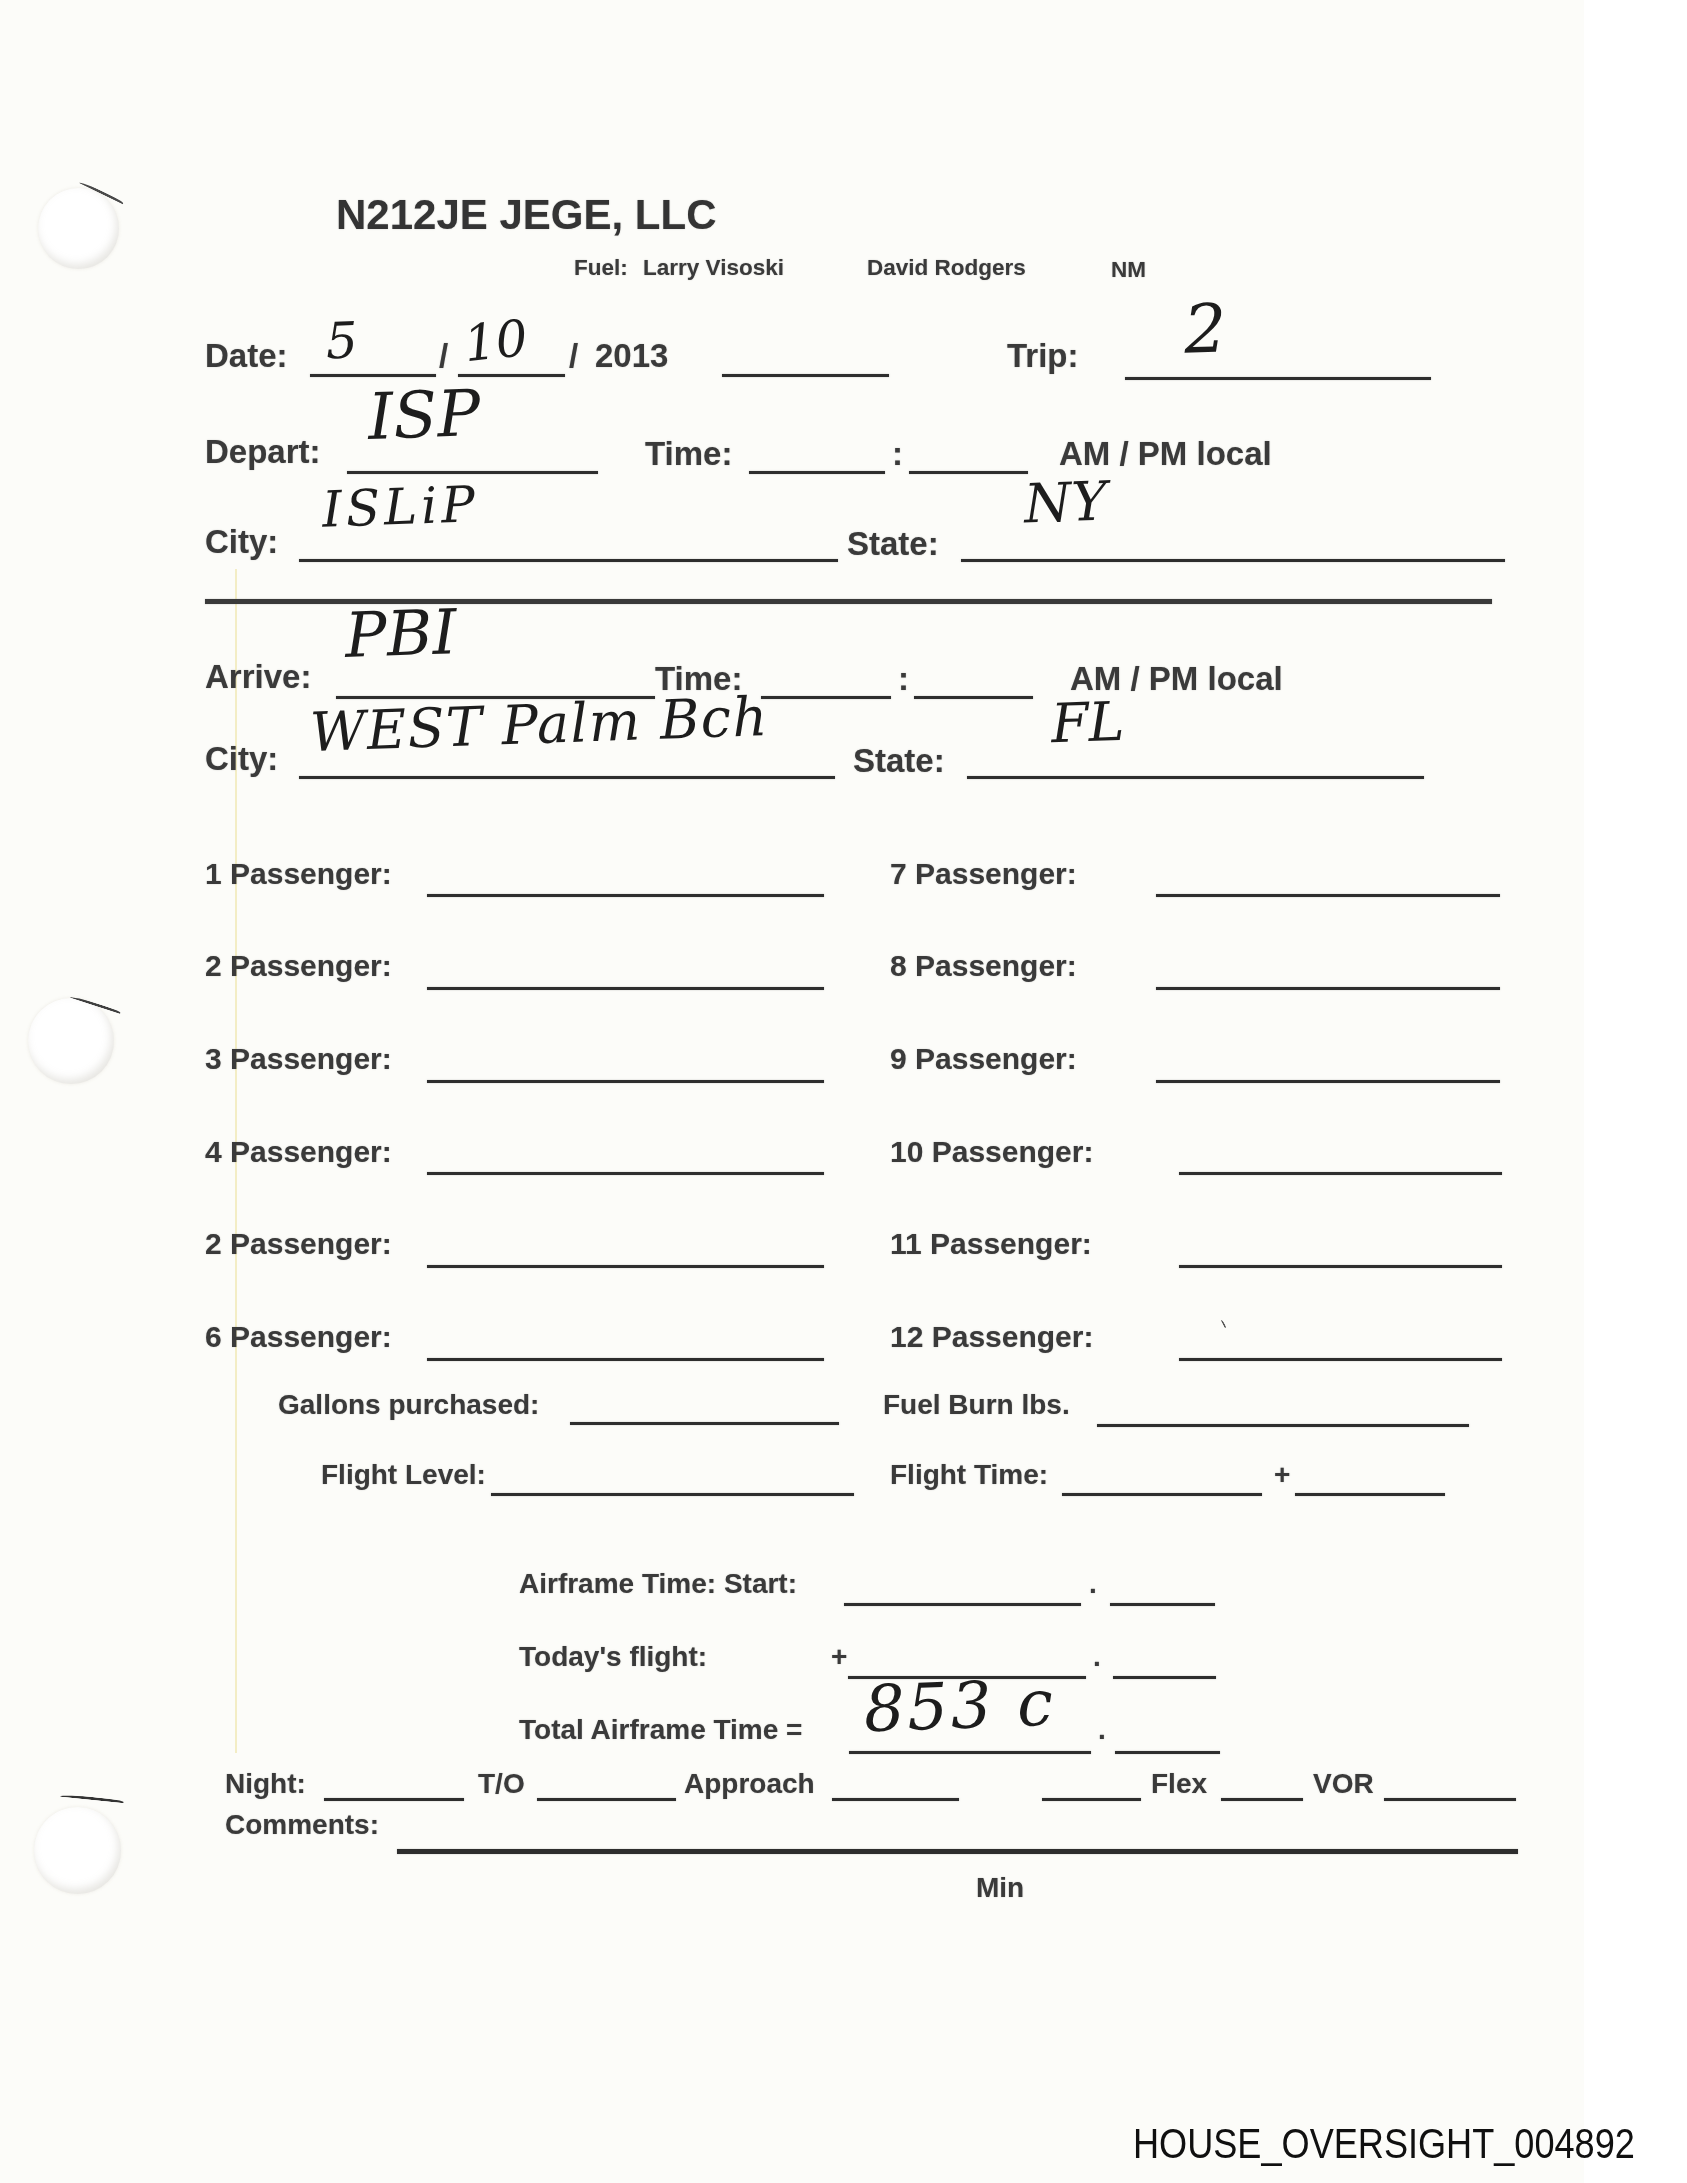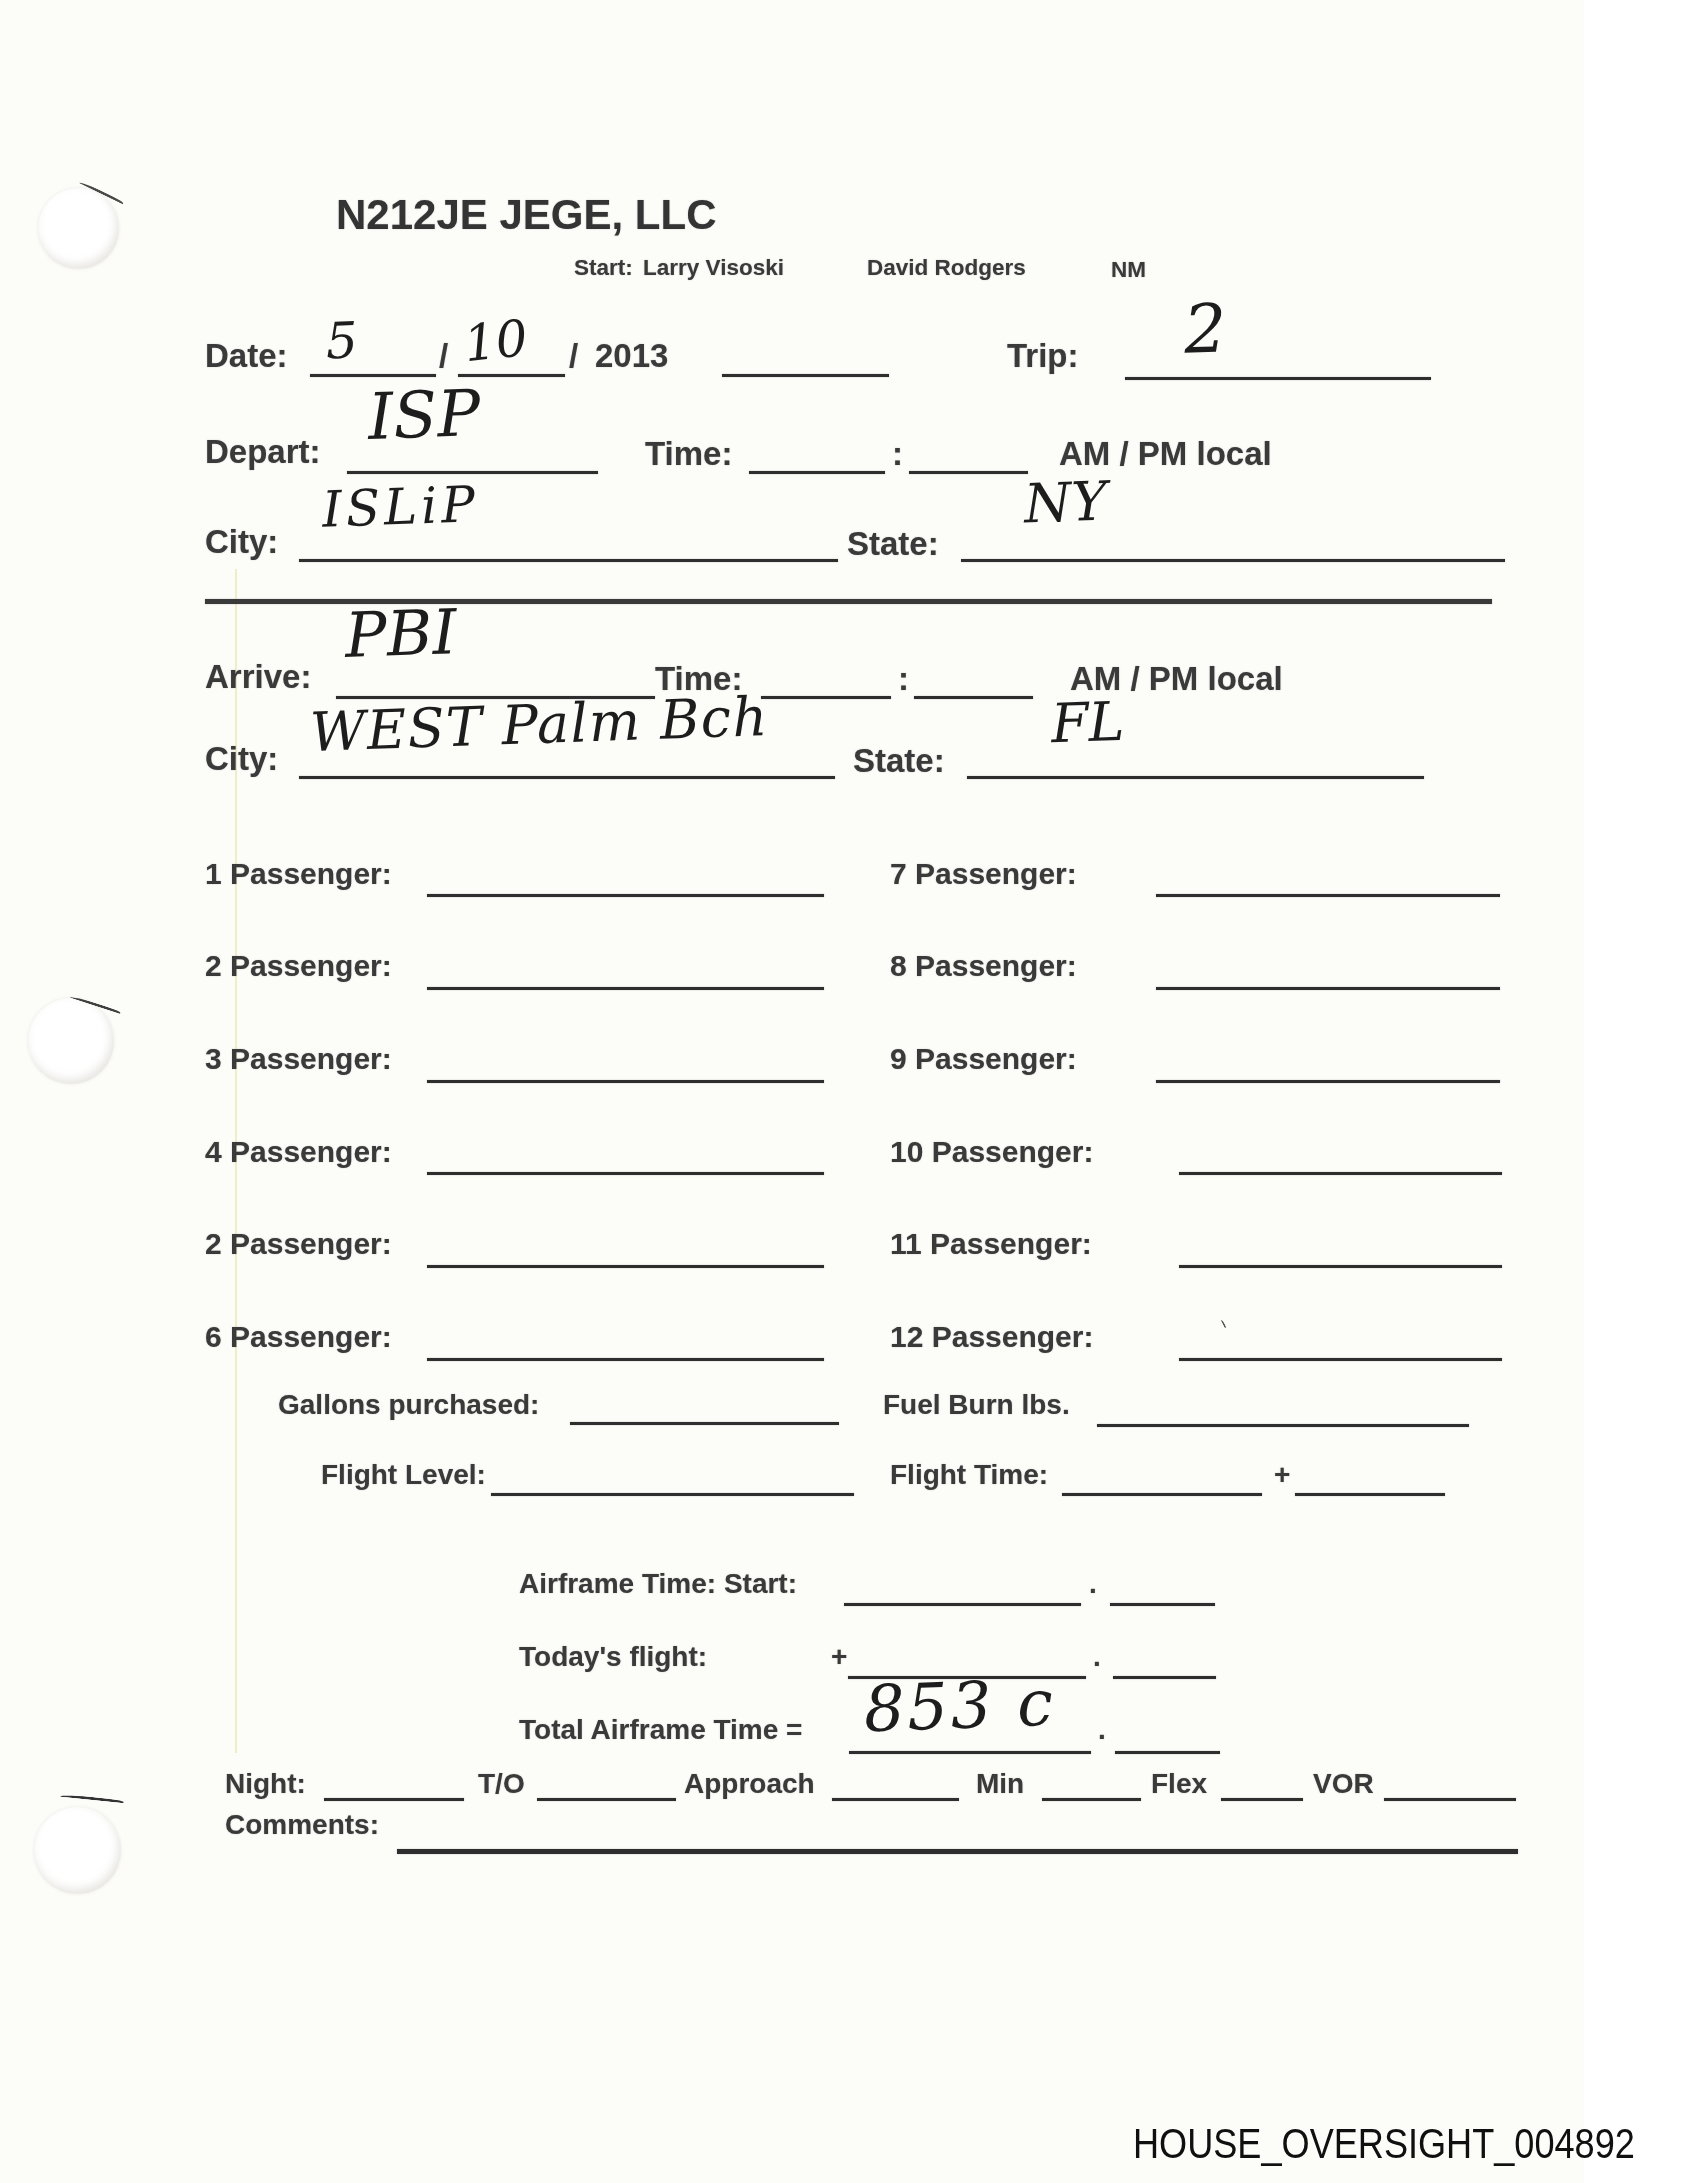--- a/index.html
+++ b/index.html
@@ -72,21 +72,21 @@
   <div class="hole" style="left:38px;top:188px;width:81px;height:81px;"></div>
   <div class="hole" style="left:28px;top:998px;width:86px;height:86px;"></div>
   <div class="hole" style="left:34px;top:1807px;width:87px;height:87px;"></div>
   <div class="mark" style="left:77px;top:191px;width:49px;transform:rotate(26deg);"></div>
   <div class="mark" style="left:69px;top:1003px;width:53px;transform:rotate(18deg);border-color:#3f3f3f;"></div>
   <div class="mark" style="left:60px;top:1797px;width:64px;transform:rotate(6deg);border-color:#333;"></div>
   <div class="mark" style="left:1219px;top:1323px;width:9.3px;border-top-width:2.6px;transform:rotate(62deg);border-color:#555;"></div>
   <div class="yline" style="left:235px;top:569px;height:1184px;"></div>
 
   <span class="lb f64" style="left:336px;top:191px;">N212JE JEGE, LLC</span>
-  <span class="lb f34" style="left:574px;top:255px;">Start:</span>
+  <span class="lb f34" style="left:574px;top:255px;">Fuel:</span>
   <span class="lb f34" style="left:643px;top:255px;">Larry Visoski</span>
   <span class="lb f34" style="left:867px;top:255px;">David Rodgers</span>
   <span class="lb f34" style="left:1111px;top:257px;">NM</span>
 
   <span class="lb f50" style="left:205px;top:337px;">Date:</span>
   <i class="bl" style="left:310px;top:374px;width:126px;"></i>
   <span class="lb f50" style="left:439px;top:337px;">/</span>
   <i class="bl" style="left:458px;top:374px;width:107px;"></i>
   <span class="lb f50" style="left:569px;top:337px;">/</span>
   <span class="lb f50" style="left:595px;top:337px;">2013</span>
@@ -189,21 +189,21 @@
   <span class="hand" style="left:864px;top:1669px;font-size:64px;letter-spacing:2.6px;">853 c</span>
   <span class="lb f42" style="left:1098px;top:1714px;">.</span>
   <i class="bl" style="left:1115px;top:1751px;width:105px;"></i>
 
   <span class="lb f42" style="left:225px;top:1768px;">Night:</span>
   <i class="bl" style="left:324px;top:1798px;width:140px;"></i>
   <span class="lb f42" style="left:478px;top:1768px;">T/O</span>
   <i class="bl" style="left:537px;top:1798px;width:139px;"></i>
   <span class="lb f42" style="left:684px;top:1768px;">Approach</span>
   <i class="bl" style="left:832px;top:1798px;width:127px;"></i>
-  <span class="lb f42" style="left:976px;top:1768px;">Min</span>
+  <span class="lb f42" style="left:976px;top:1872px;">Min</span>
   <i class="bl" style="left:1042px;top:1798px;width:99px;"></i>
   <span class="lb f42" style="left:1151px;top:1768px;">Flex</span>
   <i class="bl" style="left:1221px;top:1798px;width:82px;"></i>
   <span class="lb f42" style="left:1313px;top:1768px;">VOR</span>
   <i class="bl" style="left:1384px;top:1798px;width:132px;"></i>
 
   <span class="lb f42" style="left:225px;top:1809px;">Comments:</span>
   <i class="bl" style="left:397px;top:1849px;width:1121px;height:5.3px;"></i>
 
   <span class="footer" style="left:1133px;top:2120px;">HOUSE_OVERSIGHT_004892</span>

